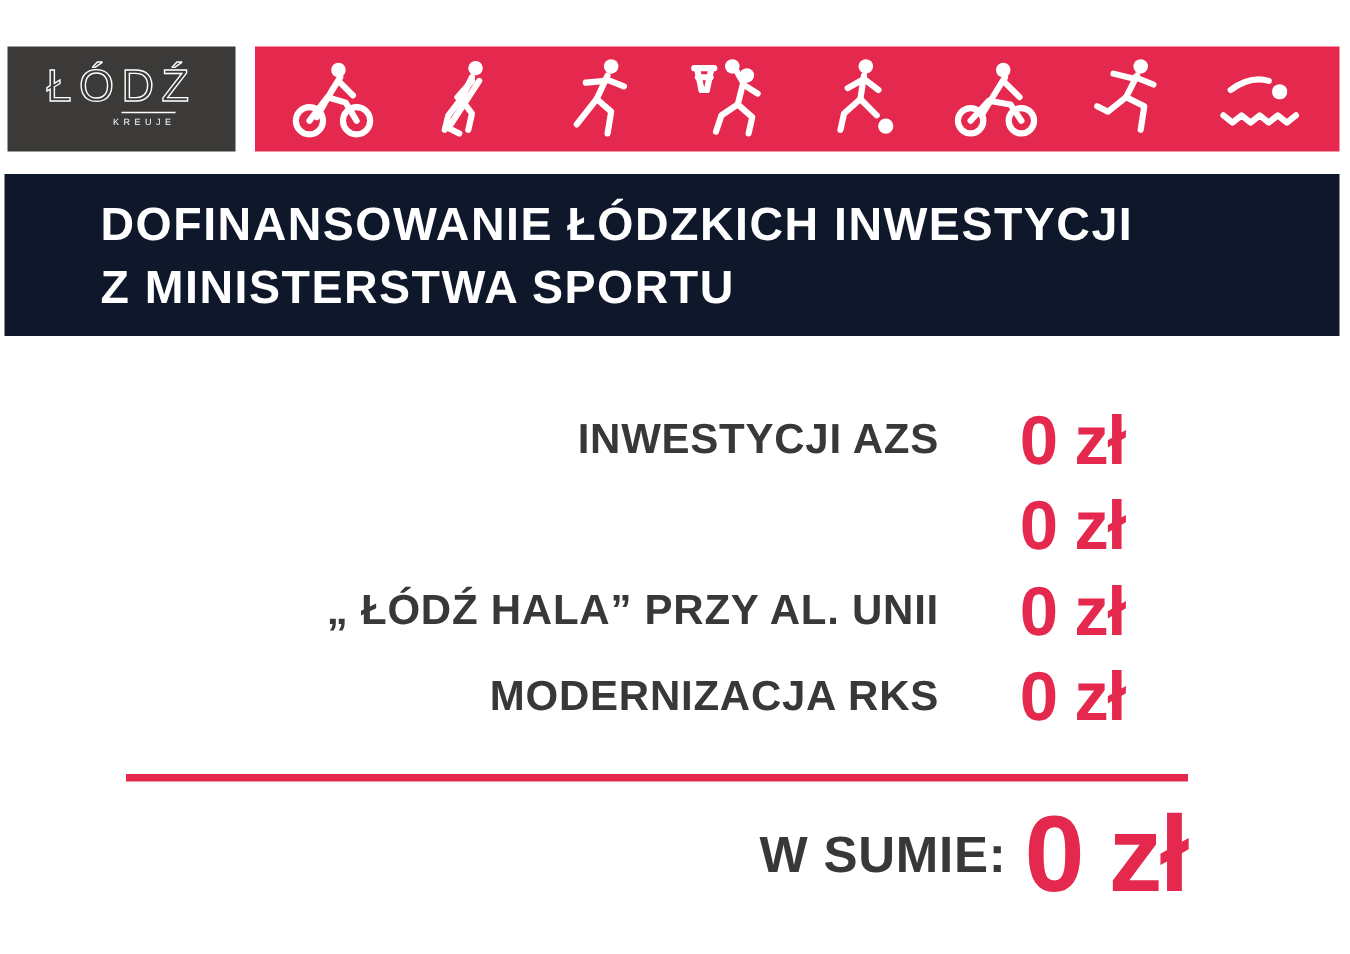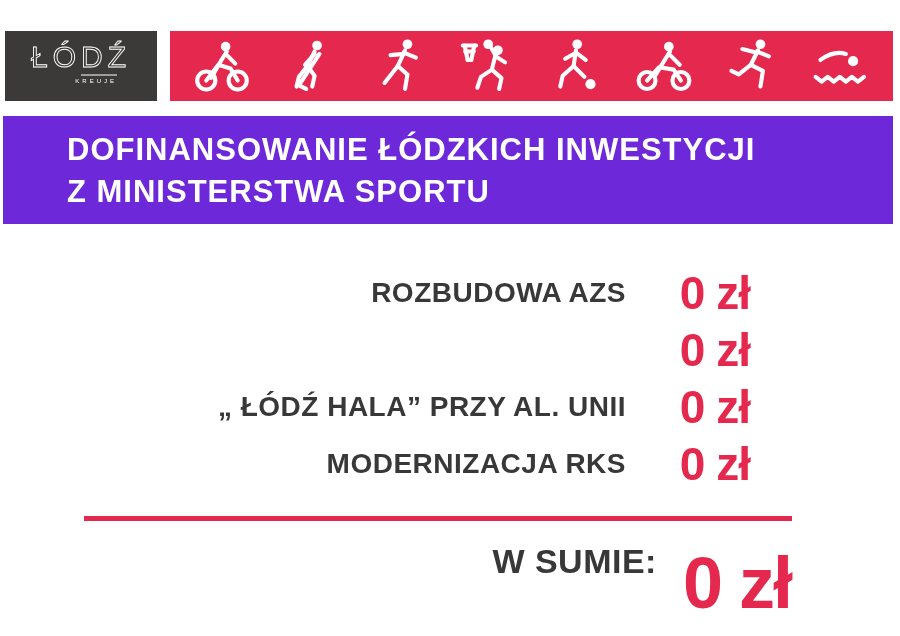--- a/index.html
+++ b/index.html
@@ -17,21 +17,21 @@
     background:#e5294e;display:flex;align-items:center;justify-content:space-around;
     padding:0 8px;box-sizing:border-box;
   }
   .icon-cell{width:78px;height:62px;display:flex;align-items:center;justify-content:center;}
   .icon-cell svg{display:block;}
   .pictogram{stroke:#ffffff;stroke-width:3.4;fill:none;stroke-linecap:round;stroke-linejoin:round;}
   .pictogram .fill{fill:#ffffff;stroke:none;}
   
   .title-banner{
     position:absolute;left:3px;top:116px;width:890px;height:108px;
-    background:#6d28d9;color:#ffffff;box-sizing:border-box;
+    background:#0f172a;color:#ffffff;box-sizing:border-box;
     padding:13px 0 0 64px;
   }
   .title-line{
     font-size:31px;font-weight:bold;letter-spacing:1px;line-height:42px;white-space:nowrap;
   }
   
   .rows{position:absolute;left:0;top:264px;width:750px;}
   .row{
     display:flex;align-items:center;justify-content:flex-end;height:57px;
   }
@@ -41,22 +41,22 @@
   }
   .row-value{
     color:#e5294e;font-size:46px;font-weight:bold;letter-spacing:-1px;
     width:124px;text-align:right;white-space:nowrap;
   }
   
   .divider{
     position:absolute;left:84px;top:516px;width:708px;height:5px;background:#e5294e;
   }
   .summary{
-    position:absolute;left:0;top:542px;width:791px;height:80px;
-    display:flex;justify-content:flex-end;gap:26px;
+    position:absolute;left:0;top:530px;width:791px;height:80px;
+    display:flex;align-items:center;justify-content:flex-end;gap:12px;
   }
   .summary-label{
     color:#383838;font-size:34px;font-weight:bold;letter-spacing:.5px;white-space:nowrap;
   }
   .summary-value{
     color:#e5294e;font-size:72px;font-weight:bold;letter-spacing:-2px;white-space:nowrap;
   }
 </style>
 </head>
 <body>
@@ -167,21 +167,21 @@
 
   </div>
 
   <div class="title-banner">
     <div class="title-line">DOFINANSOWANIE ŁÓDZKICH INWESTYCJI</div>
     <div class="title-line">Z MINISTERSTWA SPORTU</div>
   </div>
 
   <div class="rows">
     <div class="row">
-      <span class="row-label">ROZBUDOWA AZS</span>
+      <span class="row-label">INWESTYCJI AZS</span>
       <span class="row-value">0 zł</span>
     </div>
     <div class="row">
       <span class="row-value">0 zł</span>
     </div>
     <div class="row">
       <span class="row-label">„ ŁÓDŹ HALA” PRZY AL. UNII</span>
       <span class="row-value">0 zł</span>
     </div>
     <div class="row">

